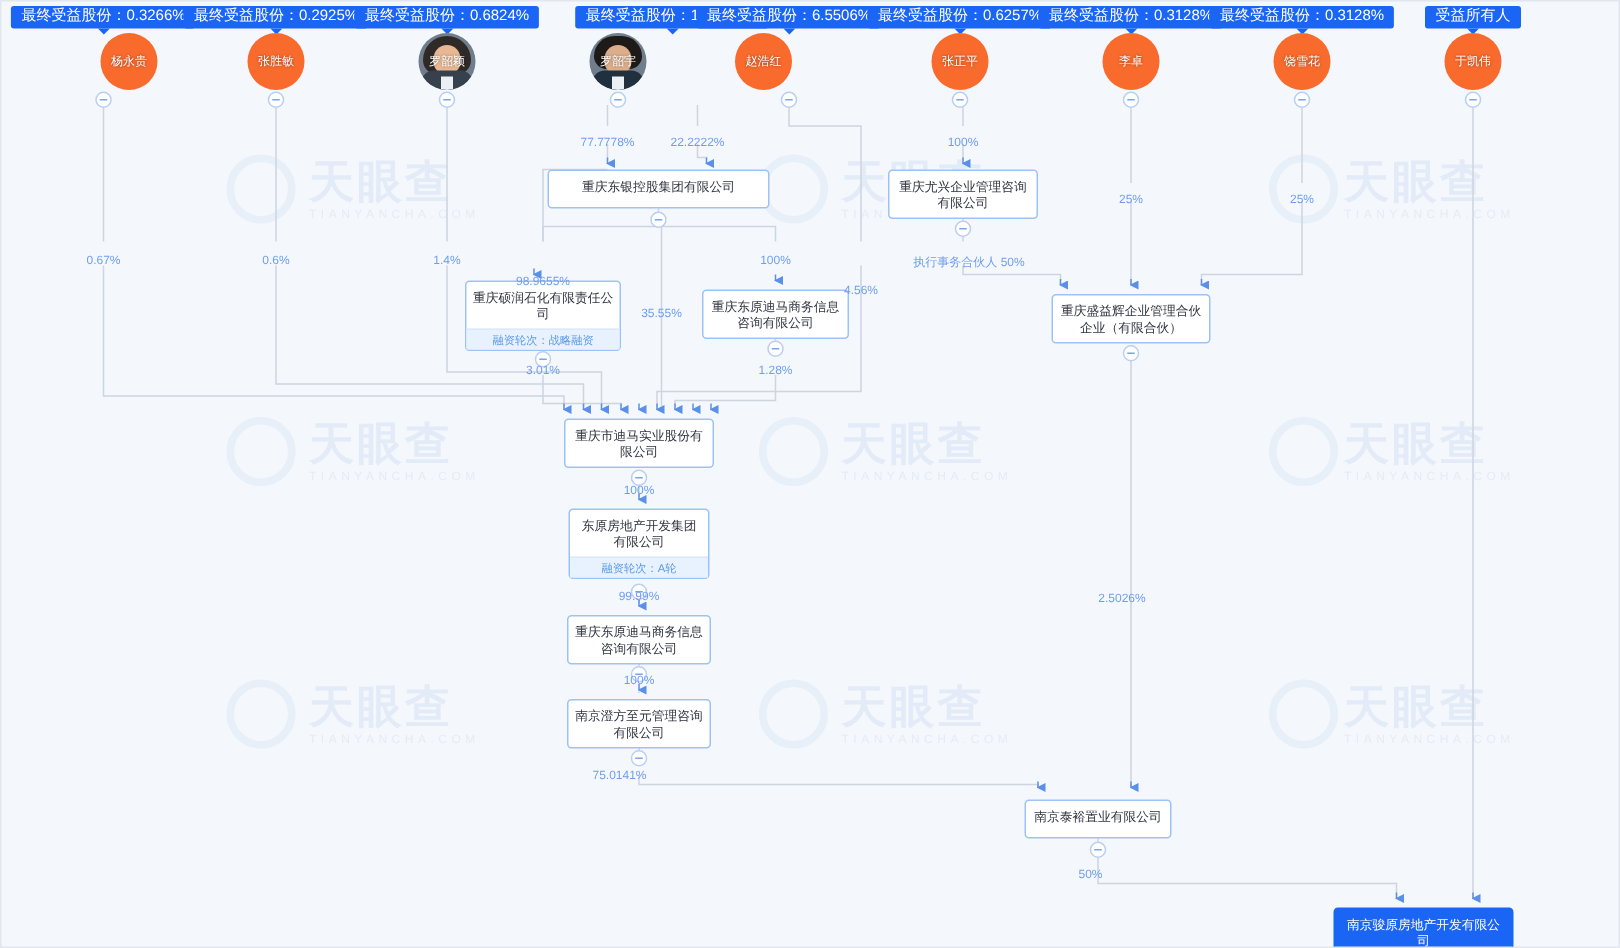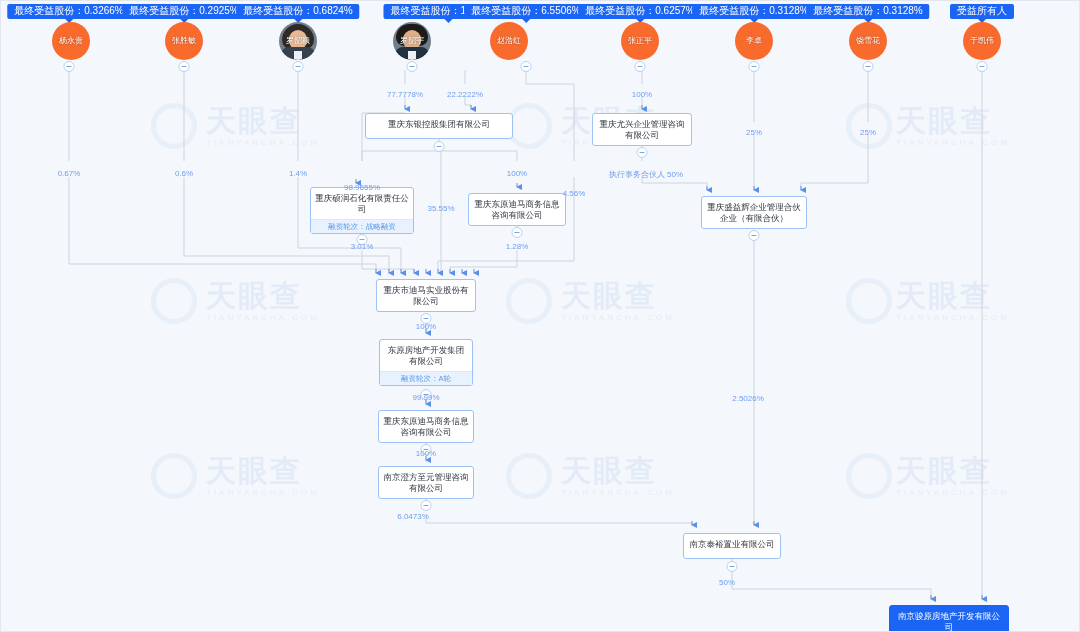--- a/index.html
+++ b/index.html
@@ -240,21 +240,21 @@
       <path d="M425,455 L425,459" marker-end="url(#arr)"></path>
       <path d="M691,520 L691,524" marker-end="url(#arr)"></path>
       <path d="M753,520 L753,524" marker-end="url(#arr)"></path>
       <path d="M930,594 L930,598" marker-end="url(#arr)"></path>
       <path d="M981,594 L981,598" marker-end="url(#arr)"></path>
     </g>
   </svg>
 
   <div id="nodes">
       <div class="badge" style="left: 68px; top: 3px;">最终受益股份：0.3266%</div>
-      <div class="person" style="left: 70px; top: 21px;">
+      <div class="person" style="left: 85px; top: 21px;">
         <span class="pname">杨永贵</span>
       </div>
       <div class="minus" style="left: 68px; top: 60px;"></div>
       <div class="badge" style="left: 183px; top: 3px;">最终受益股份：0.2925%</div>
       <div class="person" style="left: 183px; top: 21px;">
         <span class="pname">张胜敏</span>
       </div>
       <div class="minus" style="left: 183px; top: 60px;"></div>
       <div class="badge" style="left: 297px; top: 3px;">最终受益股份：0.6824%</div>
       <div class="person photo" style="left: 297px; top: 21px;">
@@ -359,18 +359,18 @@
       <div class="pct" style="left: 867px; top: 127px;">25%</div>
       <div class="pct" style="left: 516px; top: 168px;">100%</div>
       <div class="pct" style="left: 573px; top: 168px; margin-top: 20px;">4.56%</div>
       <div class="pct" style="left: 645px; top: 168px;">执行事务合伙人 50%</div>
       <div class="pct" style="left: 440px; top: 203px;">35.55%</div>
       <div class="pct" style="left: 361px; top: 241px;">3.01%</div>
       <div class="pct" style="left: 516px; top: 241px;">1.28%</div>
       <div class="pct" style="left: 425px; top: 321px;">100%</div>
       <div class="pct" style="left: 425px; top: 392px;">99.99%</div>
       <div class="pct" style="left: 425px; top: 448px;">100%</div>
-      <div class="pct" style="left: 412px; top: 511px;">6.0473%</div>
+      <div class="pct" style="left: 412px; top: 511px;">75.0141%</div>
       <div class="pct" style="left: 747px; top: 393px;">2.5026%</div>
       <div class="pct" style="left: 726px; top: 577px;">50%</div>
     </div>
 
 </div>
 
 </body></html>

